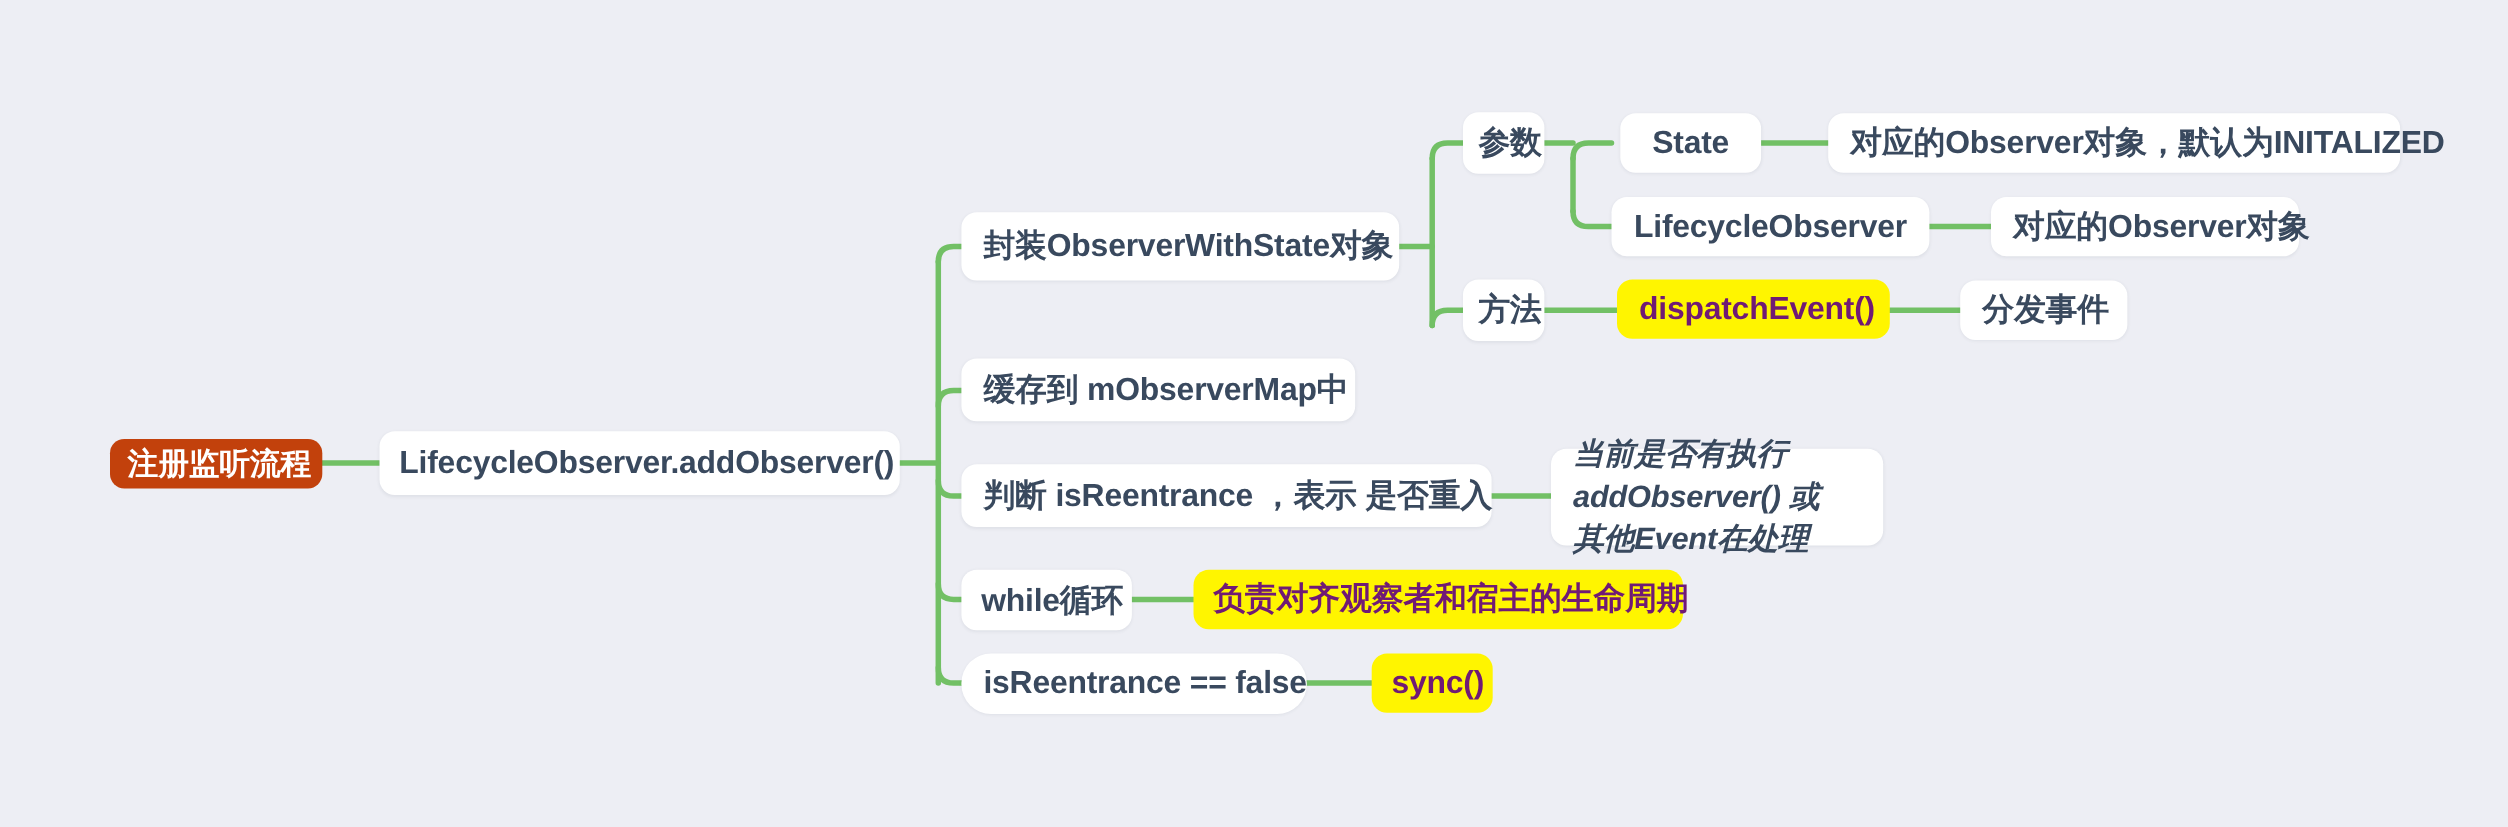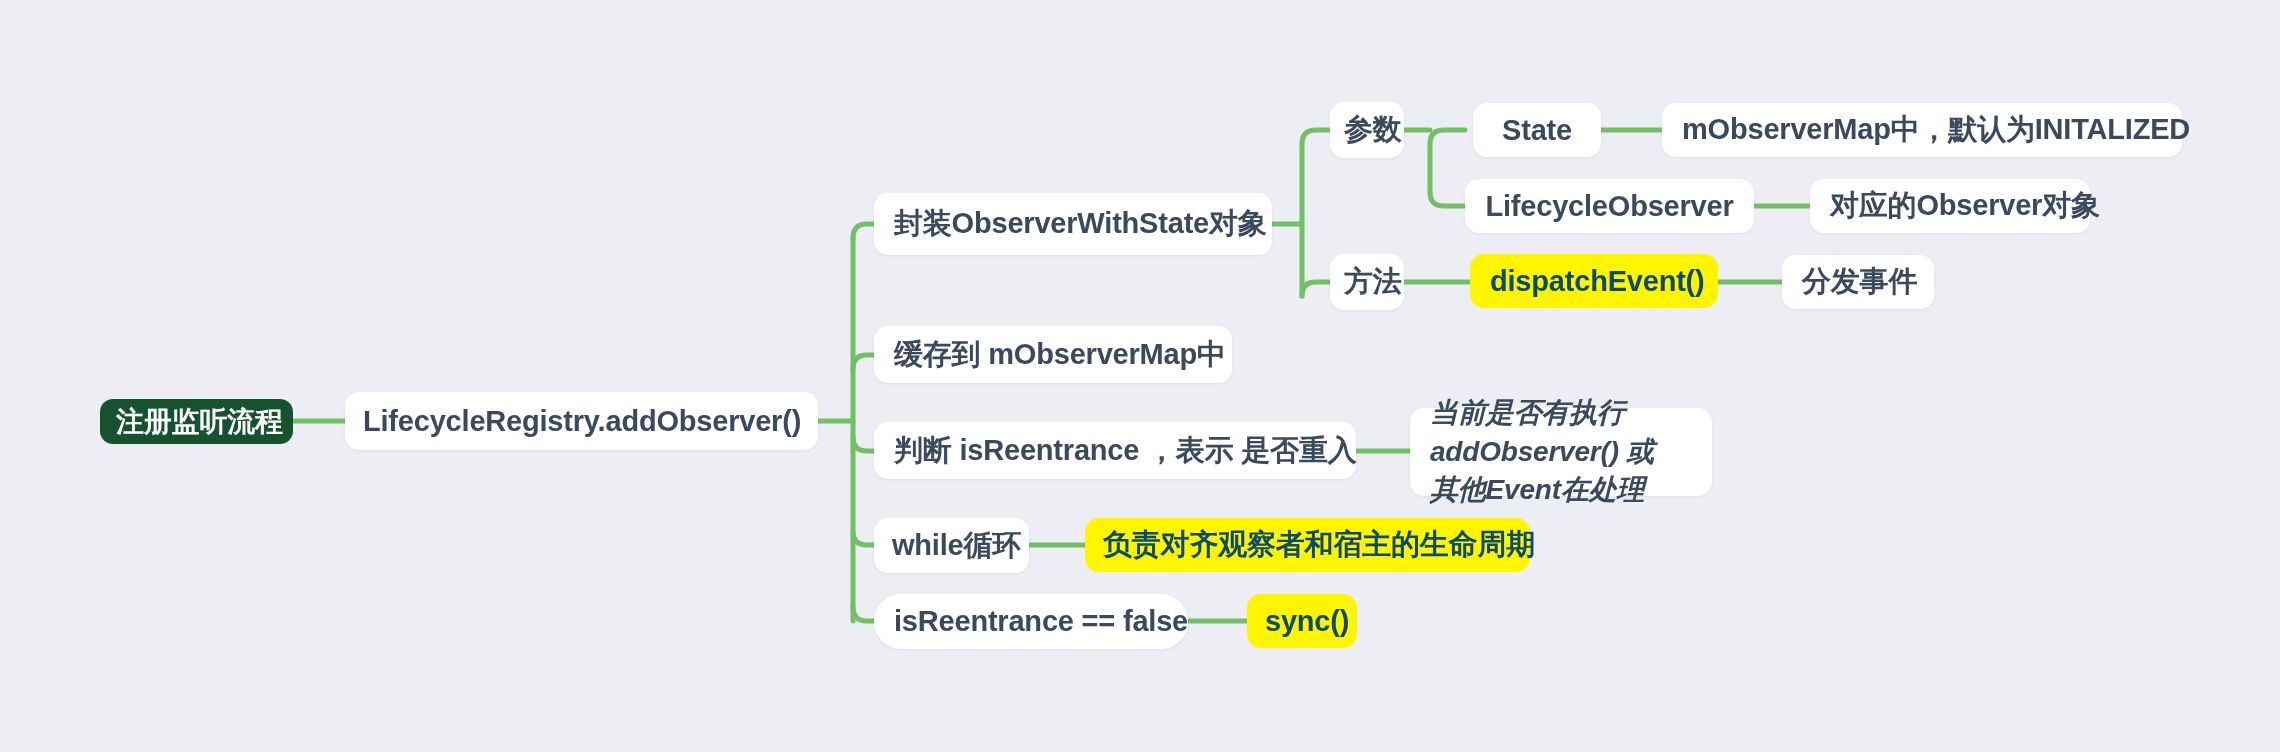--- a/index.html
+++ b/index.html
@@ -38,28 +38,28 @@
     letter-spacing: -0.2px;
     box-shadow: 0 1px 3px rgba(40,50,70,0.07);
     white-space: nowrap;
     z-index: 2;
   }
   .node .txt {
     display: block;
     width: 100%;
   }
   .node.root {
-    background: #14532d;
+    background: #c2410c;
     color: #ffffff;
     border-radius: 13px;
     box-shadow: none;
   }
   .node.hl {
     background: #fff500;
-    color: #0c4a6e;
+    color: #701a75;
     box-shadow: none;
   }
   .node.wrap {
     white-space: normal;
     line-height: 1.38;
     align-items: center;
   }
   .s29 { font-size: 29px; }
   .s28 { font-size: 28px; }
 </style>
@@ -107,21 +107,21 @@
 
       <path d="M 1188 621 L 1247 621"></path>
     </g>
   </svg>
 
   <div class="node root s28" style="left:100px; top:399px; width:193px; height:45px; padding:0 16px; justify-content:center;">
     <span class="txt" style="text-align:center;">注册监听流程</span>
   </div>
 
   <div class="node s29" style="left:345px; top:392px; width:473px; height:58px; padding:0 18px; justify-content:center;">
-    <span class="txt" style="text-align:center;">LifecycleRegistry.addObserver()</span>
+    <span class="txt" style="text-align:center;">LifecycleObserver.addObserver()</span>
   </div>
 
   <div class="node s29" style="left:874px; top:326px; width:358px; height:57px; padding:0 20px;">
     <span class="txt">缓存到 mObserverMap中</span>
   </div>
 
   <div class="node s29" style="left:874px; top:193px; width:398px; height:62px; padding:0 20px;">
     <span class="txt">封装ObserverWithState对象</span>
   </div>
 
@@ -166,21 +166,21 @@
 
   <div class="node hl s29" style="left:1085px; top:518px; width:445px; height:54px; padding:0 18px;">
     <span class="txt">负责对齐观察者和宿主的生命周期</span>
   </div>
 
   <div class="node hl s29" style="left:1247px; top:594px; width:110px; height:54px; padding:0 18px; justify-content:center;">
     <span class="txt" style="">sync()</span>
   </div>
 
   <div class="node s29" style="left:1662px; top:103px; width:520px; height:54px; padding:0 20px;">
-    <span class="txt">mObserverMap中，默认为INITALIZED</span>
+    <span class="txt">对应的Observer对象，默认为INITALIZED</span>
   </div>
 
   <div class="node s29" style="left:1810px; top:179px; width:280px; height:54px; padding:0 20px;">
     <span class="txt">对应的Observer对象</span>
   </div>
 
   <div class="node s29" style="left:1782px; top:255px; width:152px; height:54px; padding:0 20px;">
     <span class="txt">分发事件</span>
   </div>
 

